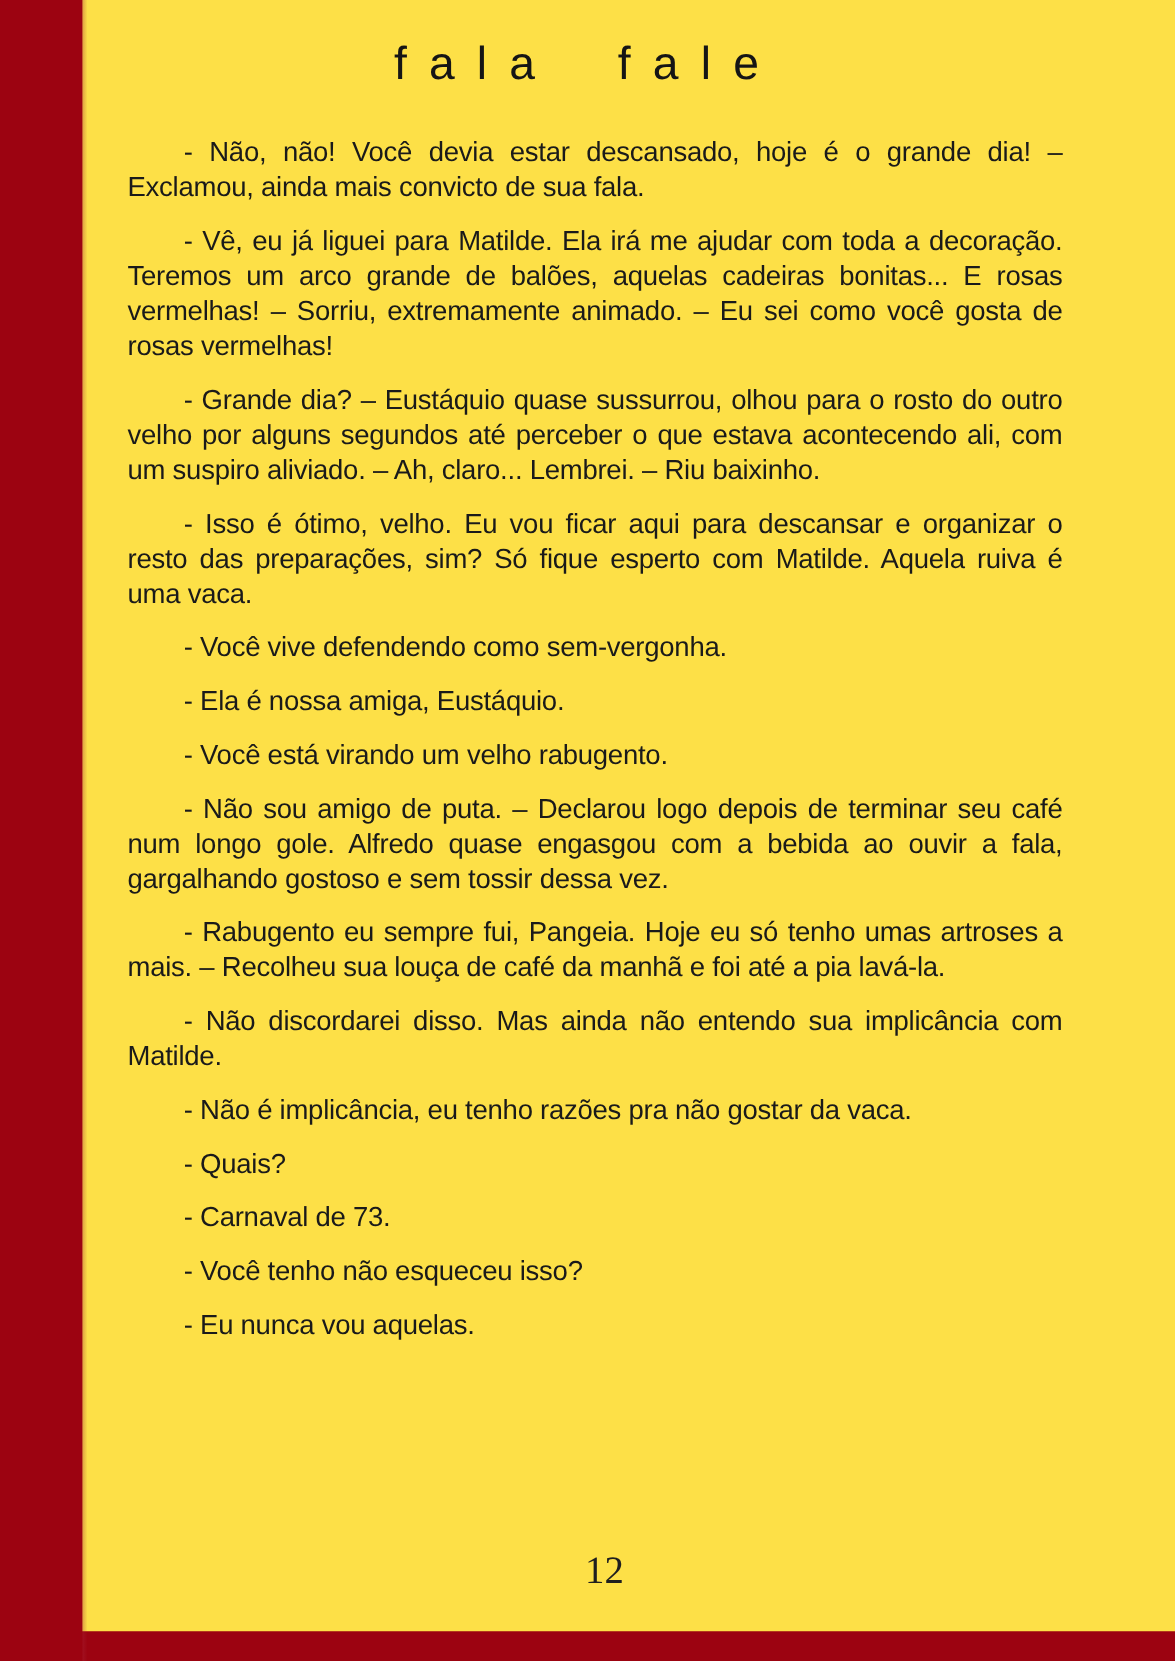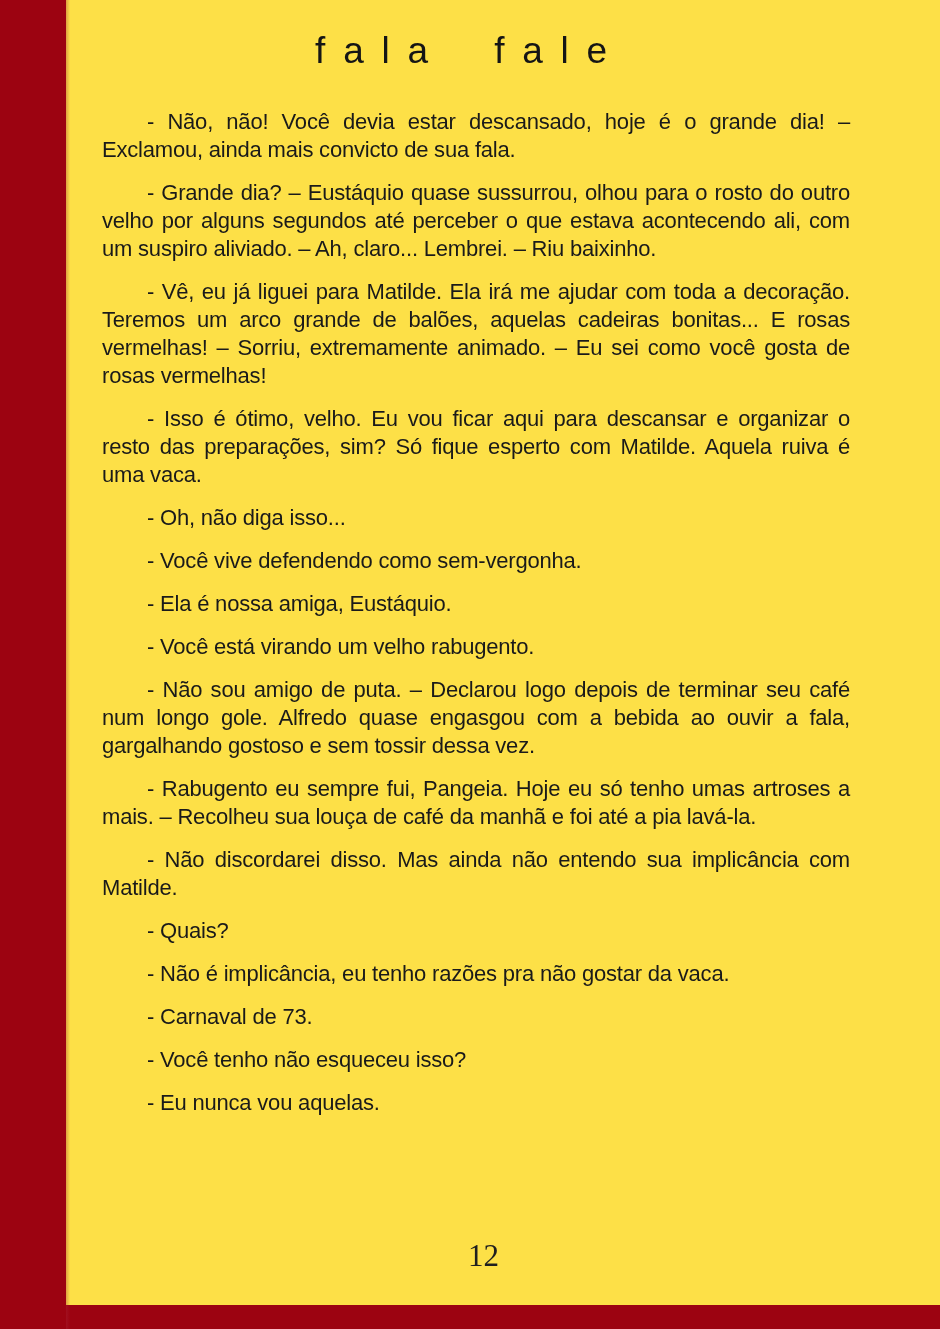--- a/index.html
+++ b/index.html
@@ -70,32 +70,31 @@
 
 <div class="page" style="background: #fde047;">
 
   <div class="left-bar" style="background: rgb(156, 3, 17);"></div>
   <div class="left-bar-seam"></div>
 
   <h1 class="page-title">fala fale</h1>
 
   <div class="text-block" id="paragraphs">
       <p>- Não, não! Você devia estar descansado, hoje é o grande dia! – Exclamou, ainda mais convicto de sua fala.</p>
+      <p>- Vê, eu já liguei para Matilde. Ela irá me ajudar com toda a decoração. Teremos um arco grande de balões, aquelas cadeiras bonitas... E rosas vermelhas! – Sorriu, extremamente animado. – Eu sei como você gosta de rosas vermelhas!</p>
       <p>- Grande dia? – Eustáquio quase sussurrou, olhou para o rosto do outro velho por alguns segundos até perceber o que estava acontecendo ali, com um suspiro aliviado. – Ah, claro... Lembrei. – Riu baixinho.</p>
-      <p>- Vê, eu já liguei para Matilde. Ela irá me ajudar com toda a decoração. Teremos um arco grande de balões, aquelas cadeiras bonitas... E rosas vermelhas! – Sorriu, extremamente animado. – Eu sei como você gosta de rosas vermelhas!</p>
       <p>- Isso é ótimo, velho. Eu vou ficar aqui para descansar e organizar o resto das preparações, sim? Só fique esperto com Matilde. Aquela ruiva é uma vaca.</p>
-      <p>- Oh, não diga isso...</p>
       <p>- Você vive defendendo como sem-vergonha.</p>
       <p>- Ela é nossa amiga, Eustáquio.</p>
       <p>- Você está virando um velho rabugento.</p>
       <p>- Não sou amigo de puta. – Declarou logo depois de terminar seu café num longo gole. Alfredo quase engasgou com a bebida ao ouvir a fala, gargalhando gostoso e sem tossir dessa vez.</p>
       <p>- Rabugento eu sempre fui, Pangeia. Hoje eu só tenho umas artroses a mais. – Recolheu sua louça de café da manhã e foi até a pia lavá-la.</p>
       <p>- Não discordarei disso. Mas ainda não entendo sua implicância com Matilde.</p>
+      <p>- Não é implicância, eu tenho razões pra não gostar da vaca.</p>
       <p>- Quais?</p>
-      <p>- Não é implicância, eu tenho razões pra não gostar da vaca.</p>
       <p>- Carnaval de 73.</p>
       <p>- Você tenho não esqueceu isso?</p>
       <p>- Eu nunca vou aquelas.</p>
     </div>
 
   <div class="page-number">12</div>
 
   <div class="bottom-bar" style="background: rgb(156, 3, 17);"></div>
 
 </div>

